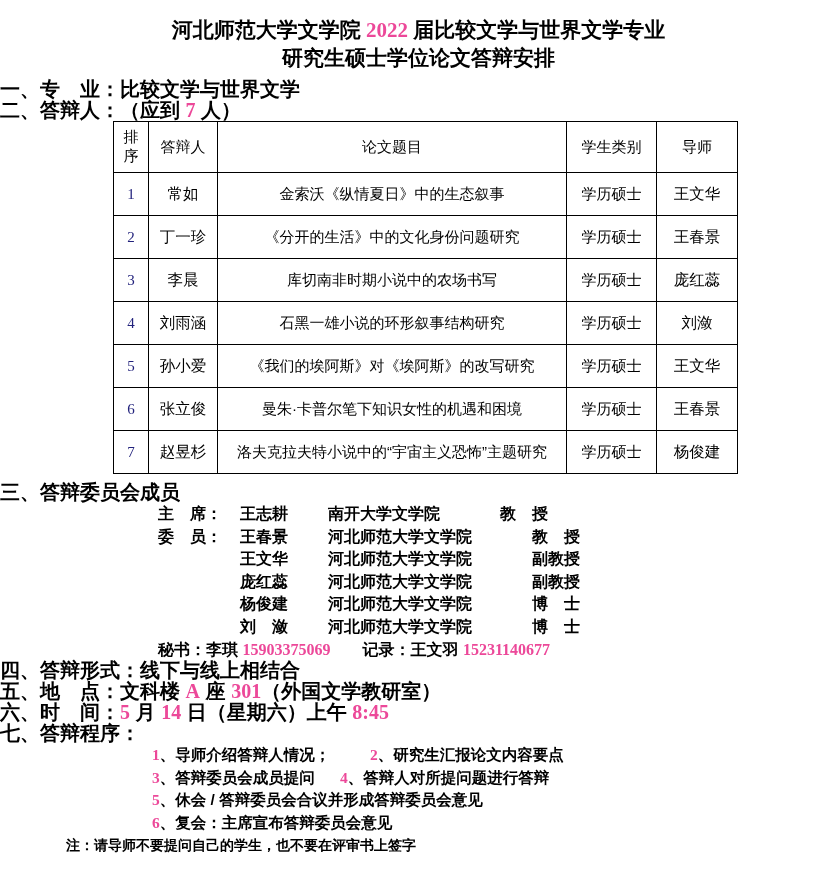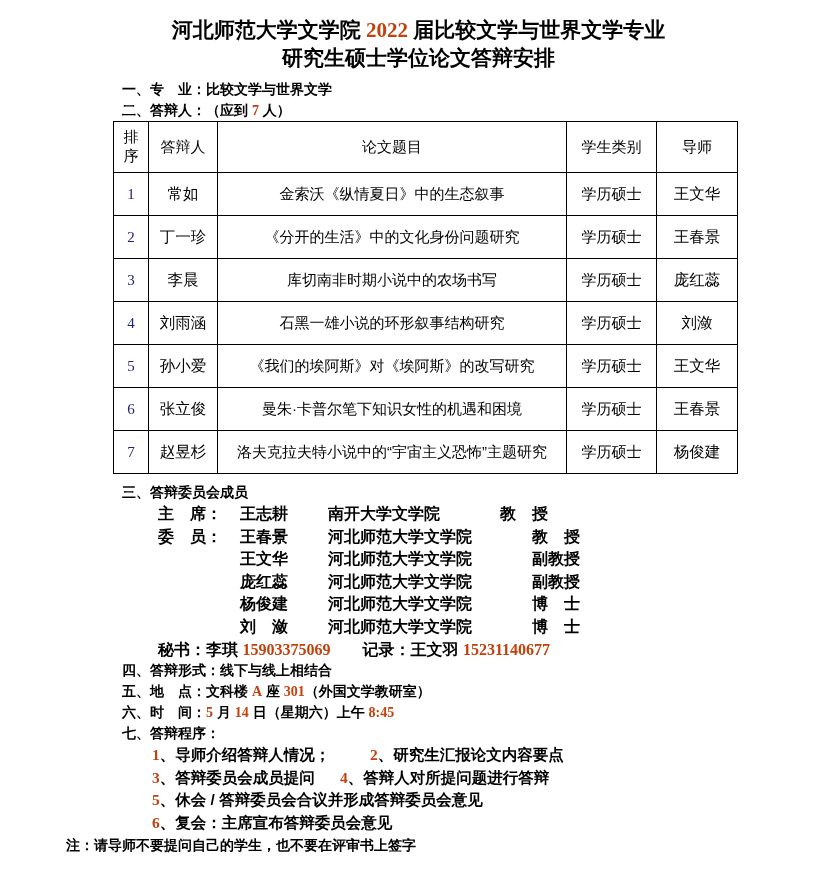--- a/index.html
+++ b/index.html
@@ -7,24 +7,24 @@
        font-family:"Liberation Sans",sans-serif;}
   .page{position:relative;width:837px;height:883px;background:#fff;}
 
   
   .title{ text-align:center;font-family:"Liberation Serif",serif;
           font-weight:bold;font-size:21px;line-height:28px;}
   .t1{padding-top:16px;}
   .t2{}
 
   
-  .num{color:#c2410c;font-family:"Liberation Serif",serif;font-weight:bold;}
+  .num{color:#ec4899;font-family:"Liberation Serif",serif;font-weight:bold;}
 
   
-  .sec{margin-left:122px;font-weight:bold;font-size:14px;line-height:21px;}
+  .sec{font-weight:bold;font-size:20px;line-height:21px;}
   .sec.first{margin-top:7px;}
 
   
   table.def{border-collapse:collapse;table-layout:fixed;
             margin-left:113px;margin-top:0;width:624px;}
   table.def td,table.def th{border:1px solid #000;padding:0;overflow:hidden;
             font-weight:normal;vertical-align:middle;text-align:center;}
   tr.hdr{height:51px;}
   tr.row{height:43px;}
   .h-cell{font-family:"Liberation Serif",serif;font-size:15px;line-height:19px;}

